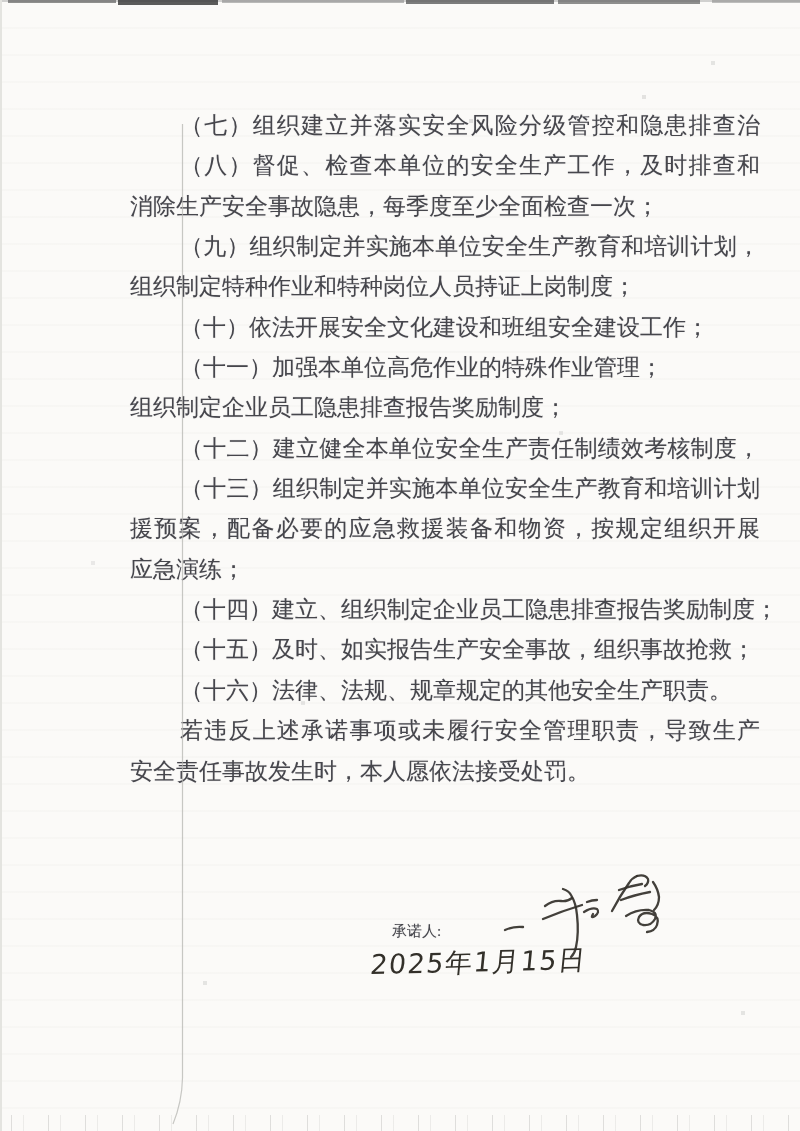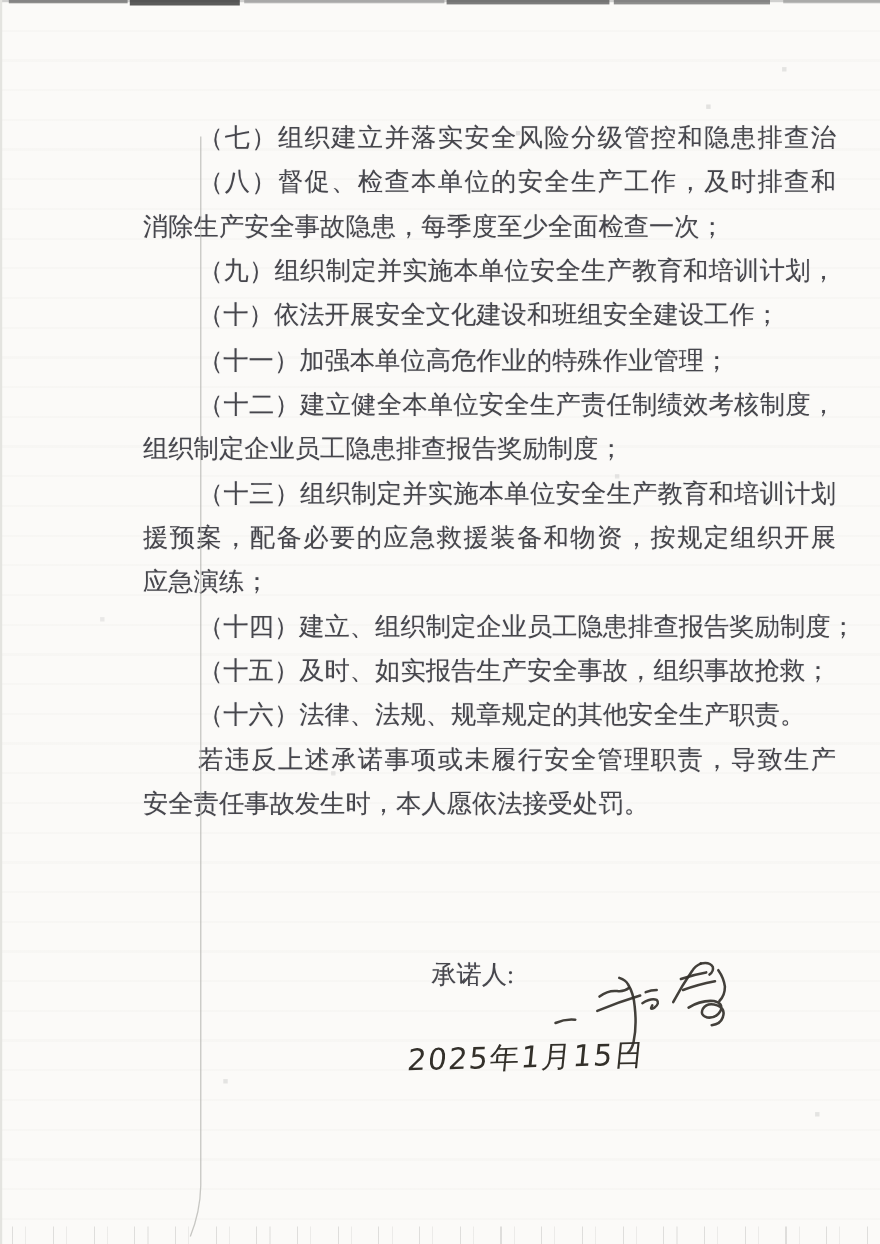--- a/index.html
+++ b/index.html
@@ -68,22 +68,22 @@
     margin-left: 12px;
   }
   .doc .line { height: 40.35px; line-height: 40.35px;
                text-align: justify; text-align-last: justify;
                white-space: nowrap; overflow: visible; }
   .doc .line.last  { text-align-last: left; }
   .doc .line.first { text-indent: 50px; }
 
   
   .sig-label {
-    position: absolute; left: 392px; top: 872px;
-    font-size: 23px; line-height: 30px; color: var(--ink, #46464c);
+    position: absolute; left: 392px; top: 916px;
+    font-size: 15px; line-height: 30px; color: var(--ink, #46464c);
     text-shadow: 0 0 1px rgba(80,80,92,.30);
   }
   .sig-date {
     position: absolute; left: 372px; top: 948px;
     font-size: 27px; line-height: 34px; letter-spacing: 1.5px;
     color: var(--pen, #33302a);
     font-family: "DejaVu Sans", sans-serif;
     transform: rotate(-1.4deg) skewX(-7deg);
     transform-origin: left top;
   }
@@ -102,24 +102,25 @@
   <div class="edge-seg seg6"></div>
   <div class="left-edge"></div>
   <div class="speckles"></div>
   <div class="bottom-noise"></div>
 
   <div class="doc">
       <div class="line first">（七）组织建立并落实安全风险分级管控和隐患排查治</div>
       <div class="line first">（八）督促、检查本单位的安全生产工作，及时排查和</div>
       <div class="line last">消除生产安全事故隐患，每季度至少全面检查一次；</div>
       <div class="line first">（九）组织制定并实施本单位安全生产教育和培训计划，</div>
+      <div class="line last">组织制定特种作业和特种岗位人员持证上岗制度；</div>
       <div class="line first last">（十）依法开展安全文化建设和班组安全建设工作；</div>
       <div class="line first last">（十一）加强本单位高危作业的特殊作业管理；</div>
+      <div class="line last">组织制定企业员工隐患排查报告奖励制度；</div>
       <div class="line first">（十二）建立健全本单位安全生产责任制绩效考核制度，</div>
-      <div class="line last">组织制定企业员工隐患排查报告奖励制度；</div>
       <div class="line first">（十三）组织制定并实施本单位安全生产教育和培训计划</div>
       <div class="line">援预案，配备必要的应急救援装备和物资，按规定组织开展</div>
       <div class="line last">应急演练；</div>
       <div class="line first last">（十四）建立、组织制定企业员工隐患排查报告奖励制度；</div>
       <div class="line first last">（十五）及时、如实报告生产安全事故，组织事故抢救；</div>
       <div class="line first last">（十六）法律、法规、规章规定的其他安全生产职责。</div>
       <div class="line first">若违反上述承诺事项或未履行安全管理职责，导致生产</div>
       <div class="line last">安全责任事故发生时，本人愿依法接受处罚。</div>
     </div>
 

